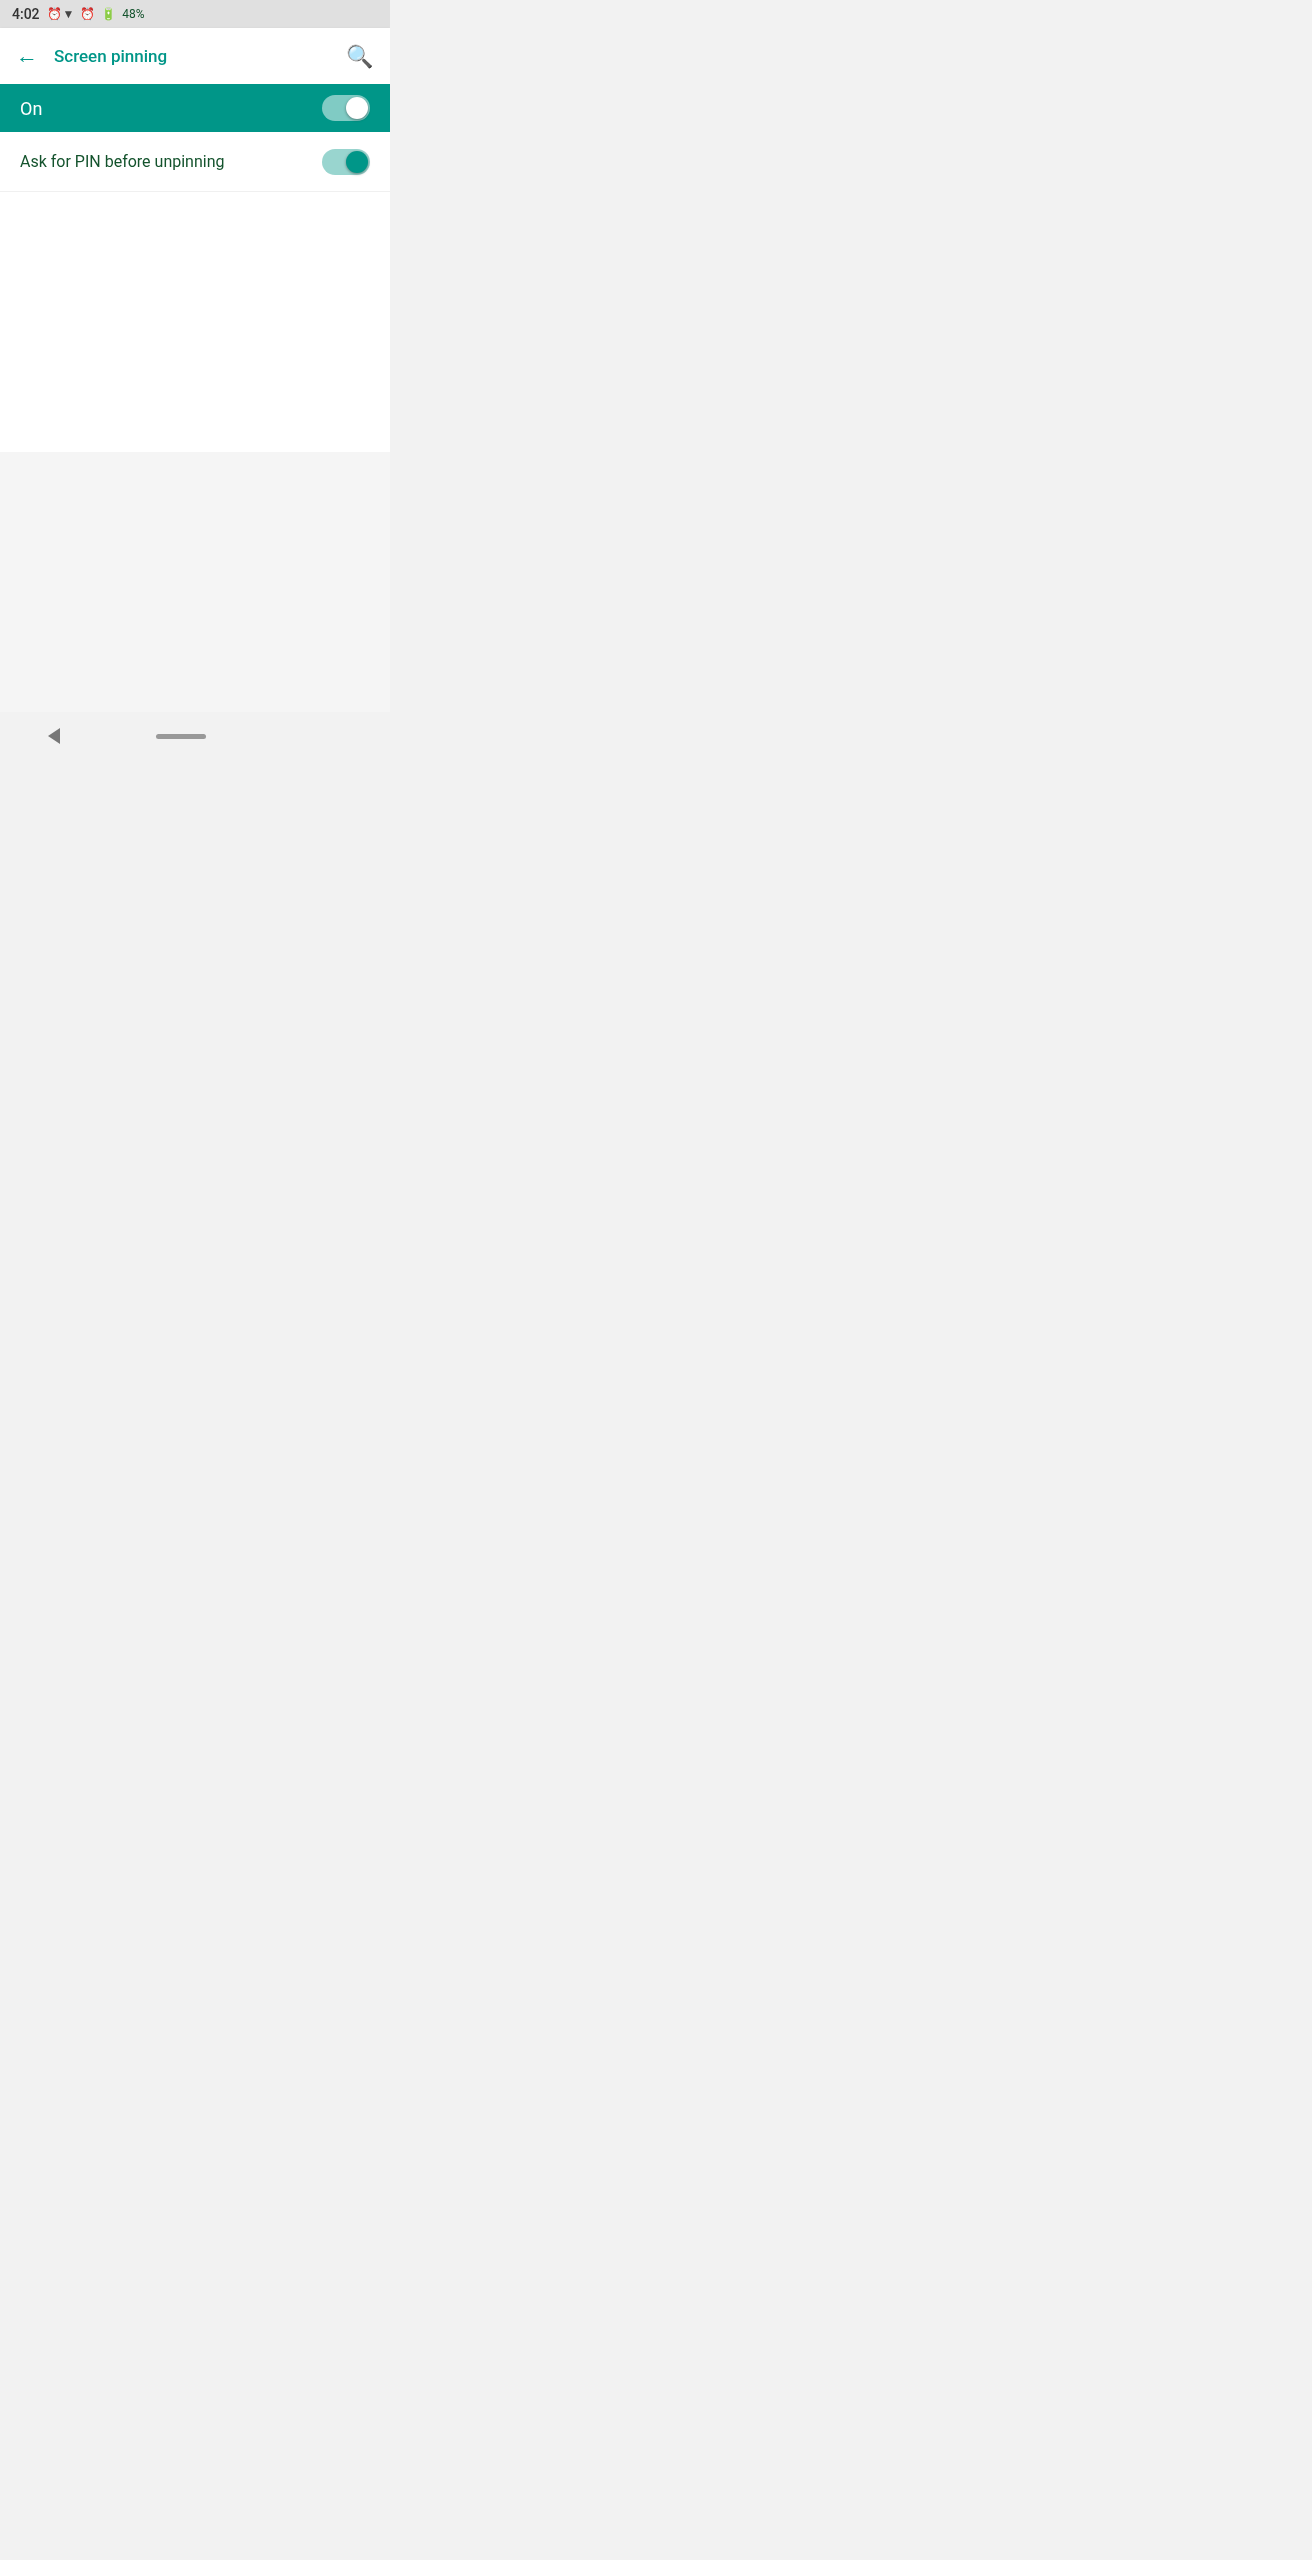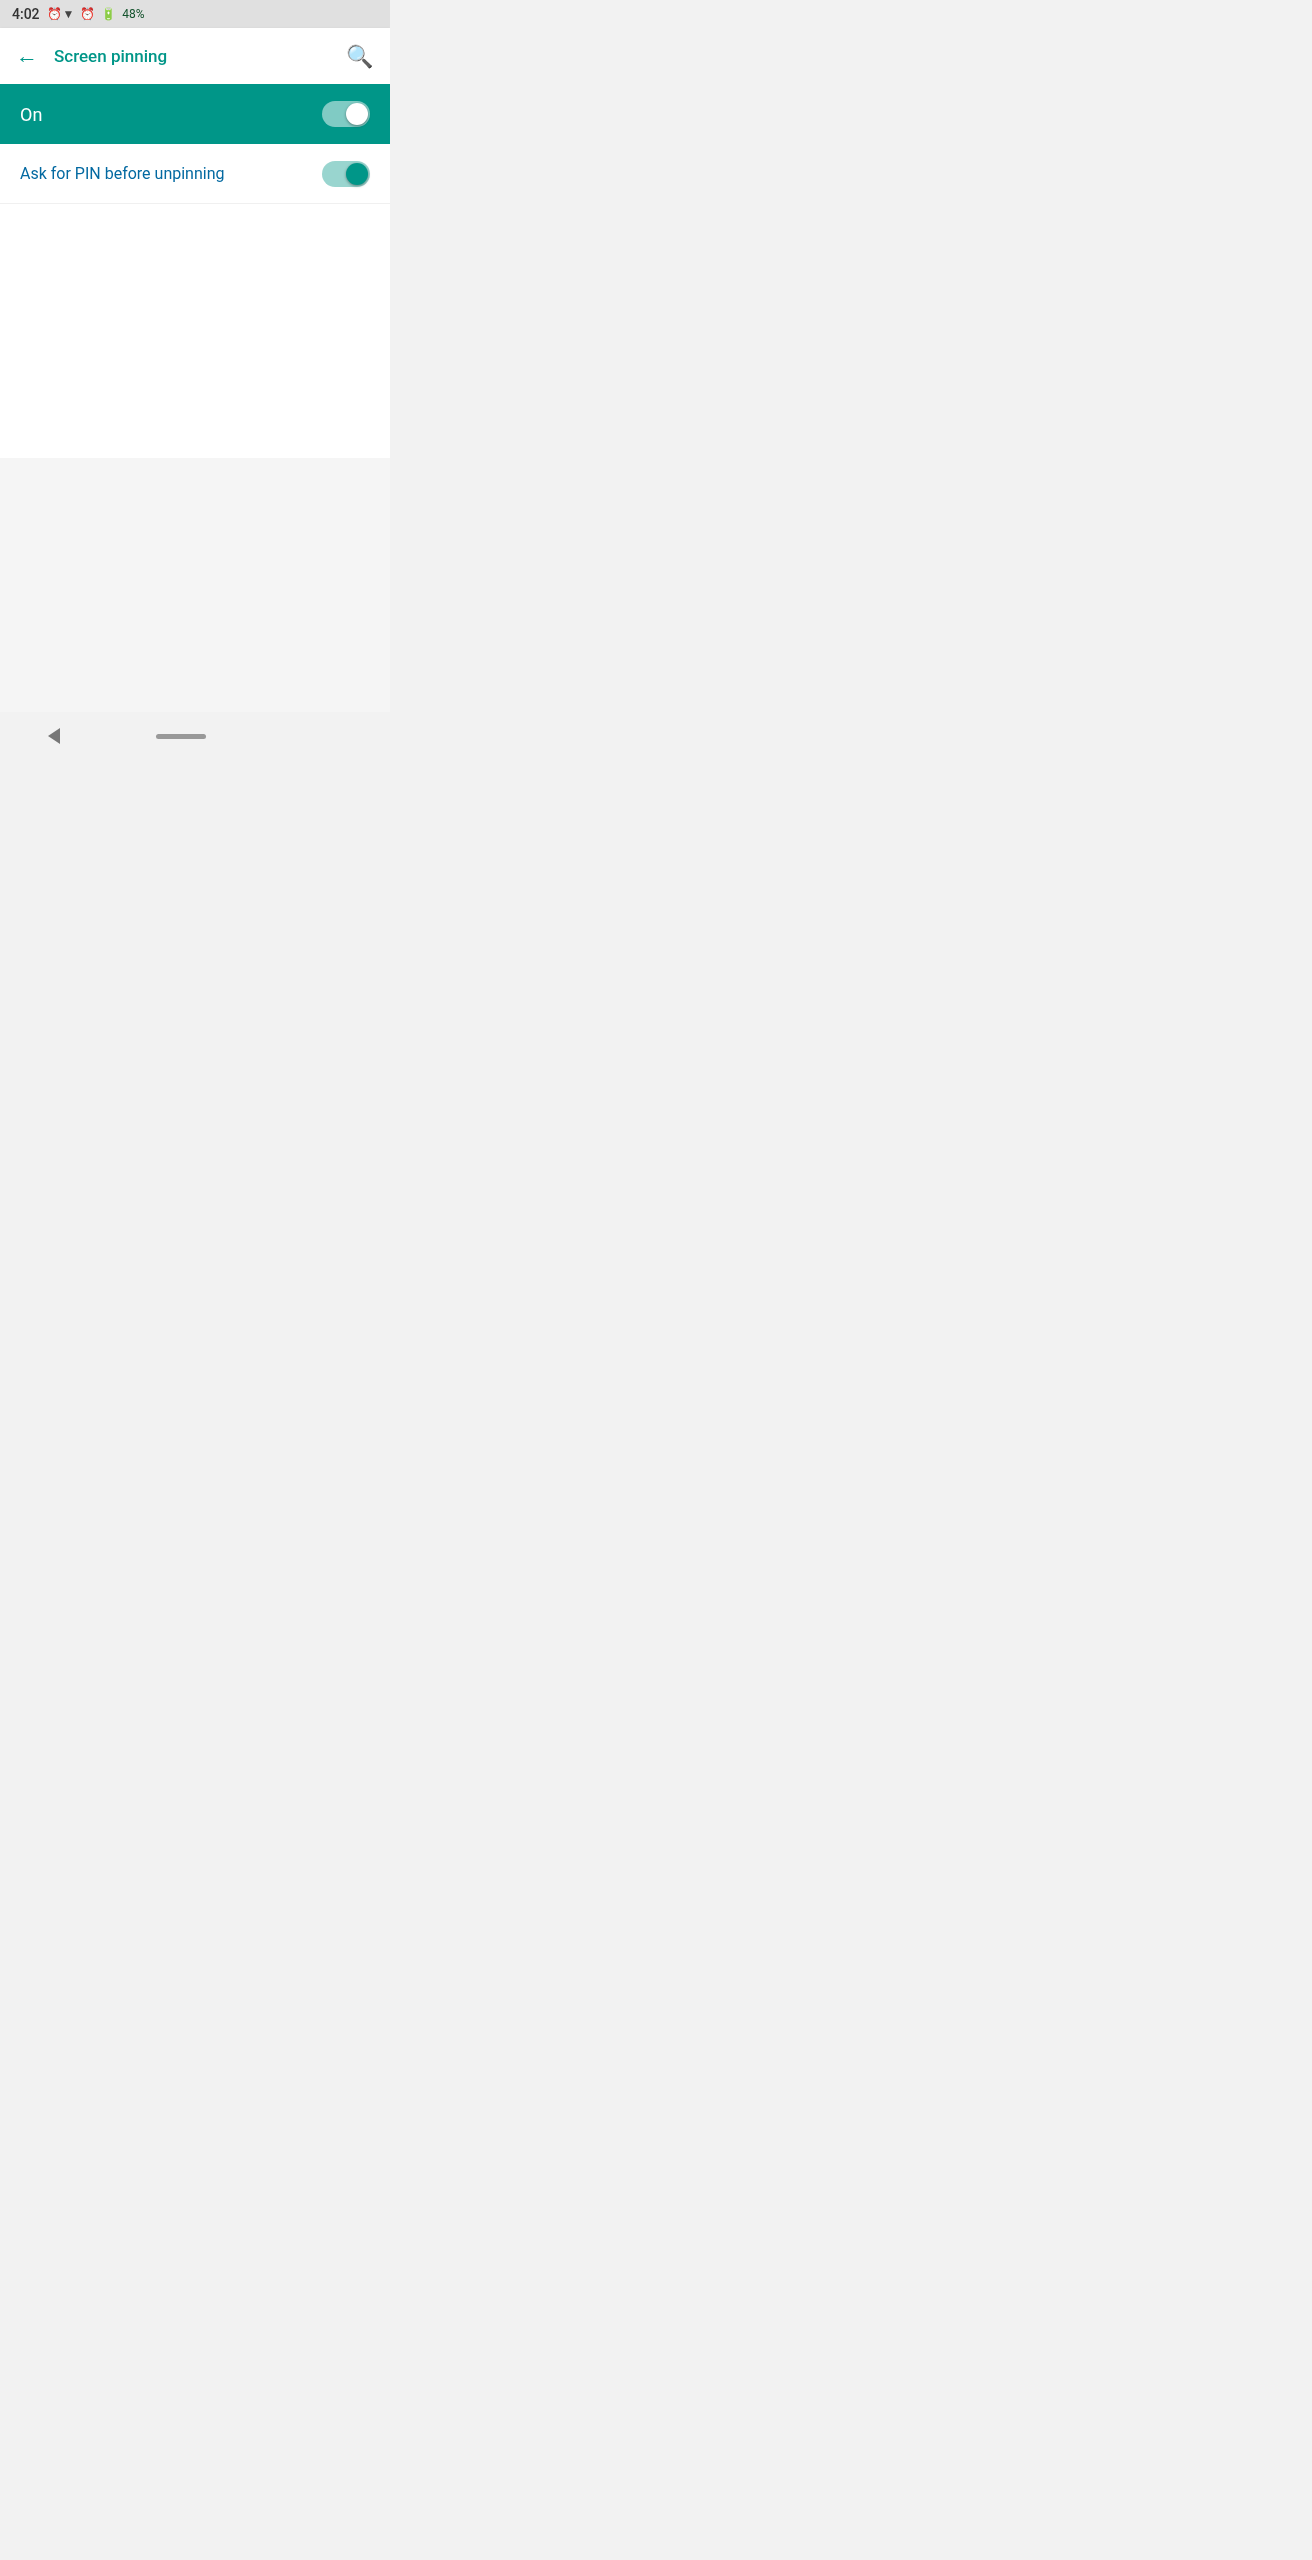--- a/index.html
+++ b/index.html
@@ -90,21 +90,21 @@
 
     .search-icon {
       color: #009688;
       font-size: 22px;
       cursor: pointer;
     }
 
     
     .toggle-row-primary {
       background: #009688;
-      height: 60px;
+      height: 48px;
       display: flex;
       align-items: center;
       justify-content: space-between;
       padding: 0 20px;
       flex-shrink: 0;
     }
 
     .toggle-label-primary {
       color: #ffffff;
       font-size: 18px;
@@ -167,21 +167,21 @@
       height: 60px;
       display: flex;
       align-items: center;
       justify-content: space-between;
       padding: 0 20px;
       border-bottom: 1px solid #f0f0f0;
     }
 
     .settings-item-label {
       font-size: 16px;
-      color: #0369a1;
+      color: #14532d;
     }
 
     
     .nav-bar {
       background: #f2f2f2;
       height: 48px;
       display: flex;
       align-items: center;
       justify-content: space-around;
       flex-shrink: 0;

